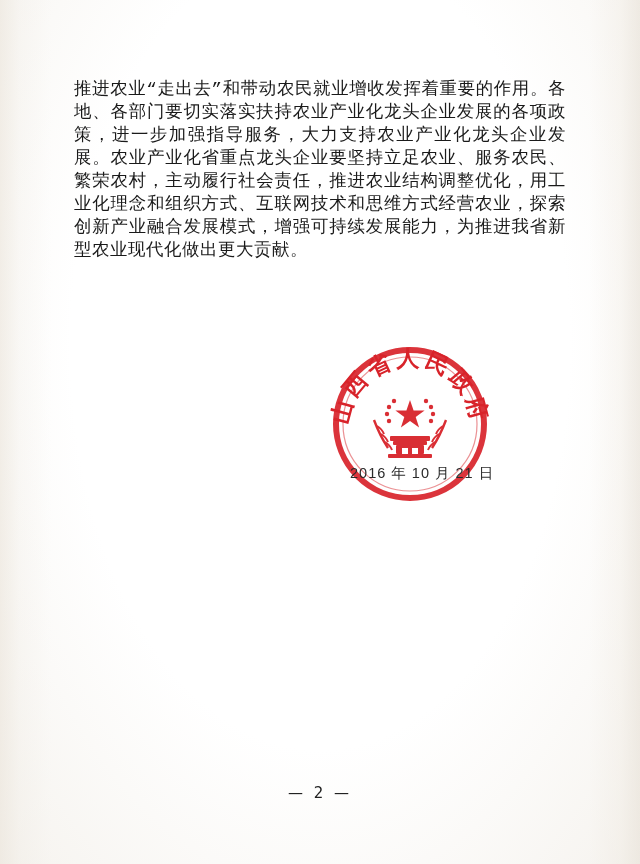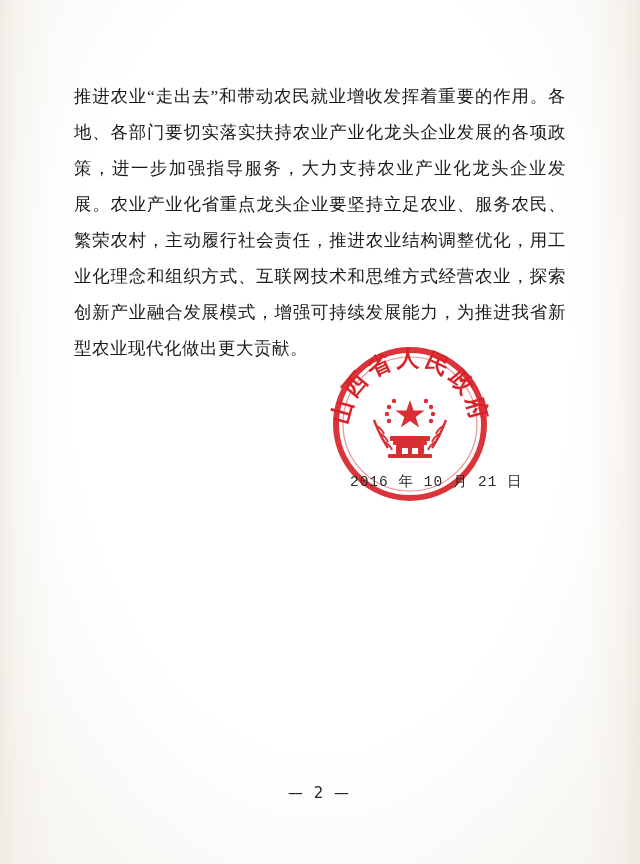--- a/index.html
+++ b/index.html
@@ -26,23 +26,23 @@
     inset: 0;
     background:
       radial-gradient(ellipse at 50% 40%, rgba(255,255,255,0) 55%, rgba(234,228,218,0.45) 100%);
     pointer-events: none;
   }
   #body-text {
     position: absolute;
     left: 74px;
     top: 78px;
     width: 492px;
-    font-family: Liberation Serif, serif;
+    font-family: Liberation Mono, monospace;
     font-size: 17.4px;
-    line-height: 36px;
+    line-height: 23px;
     color: #1a1a1a;
     letter-spacing: 0.6px;
     text-align: justify;
     white-space: pre-wrap;
     word-break: break-all;
   }
   #seal-area {
     position: absolute;
     left: 330px;
     top: 344px;
@@ -52,22 +52,22 @@
   #seal {
     position: absolute;
     left: 0;
     top: 0;
     width: 160px;
     height: 160px;
   }
   #date-line {
     position: absolute;
     left: 20px;
-    top: 128px;
-    font-family: Liberation Mono, monospace;
+    top: 120px;
+    font-family: Liberation Sans, sans-serif;
     font-size: 14.5px;
     letter-spacing: 1px;
     color: #2a2a2a;
     white-space: nowrap;
   }
   #page-number {
     position: absolute;
     left: 0;
     right: 0;
     top: 784px;

